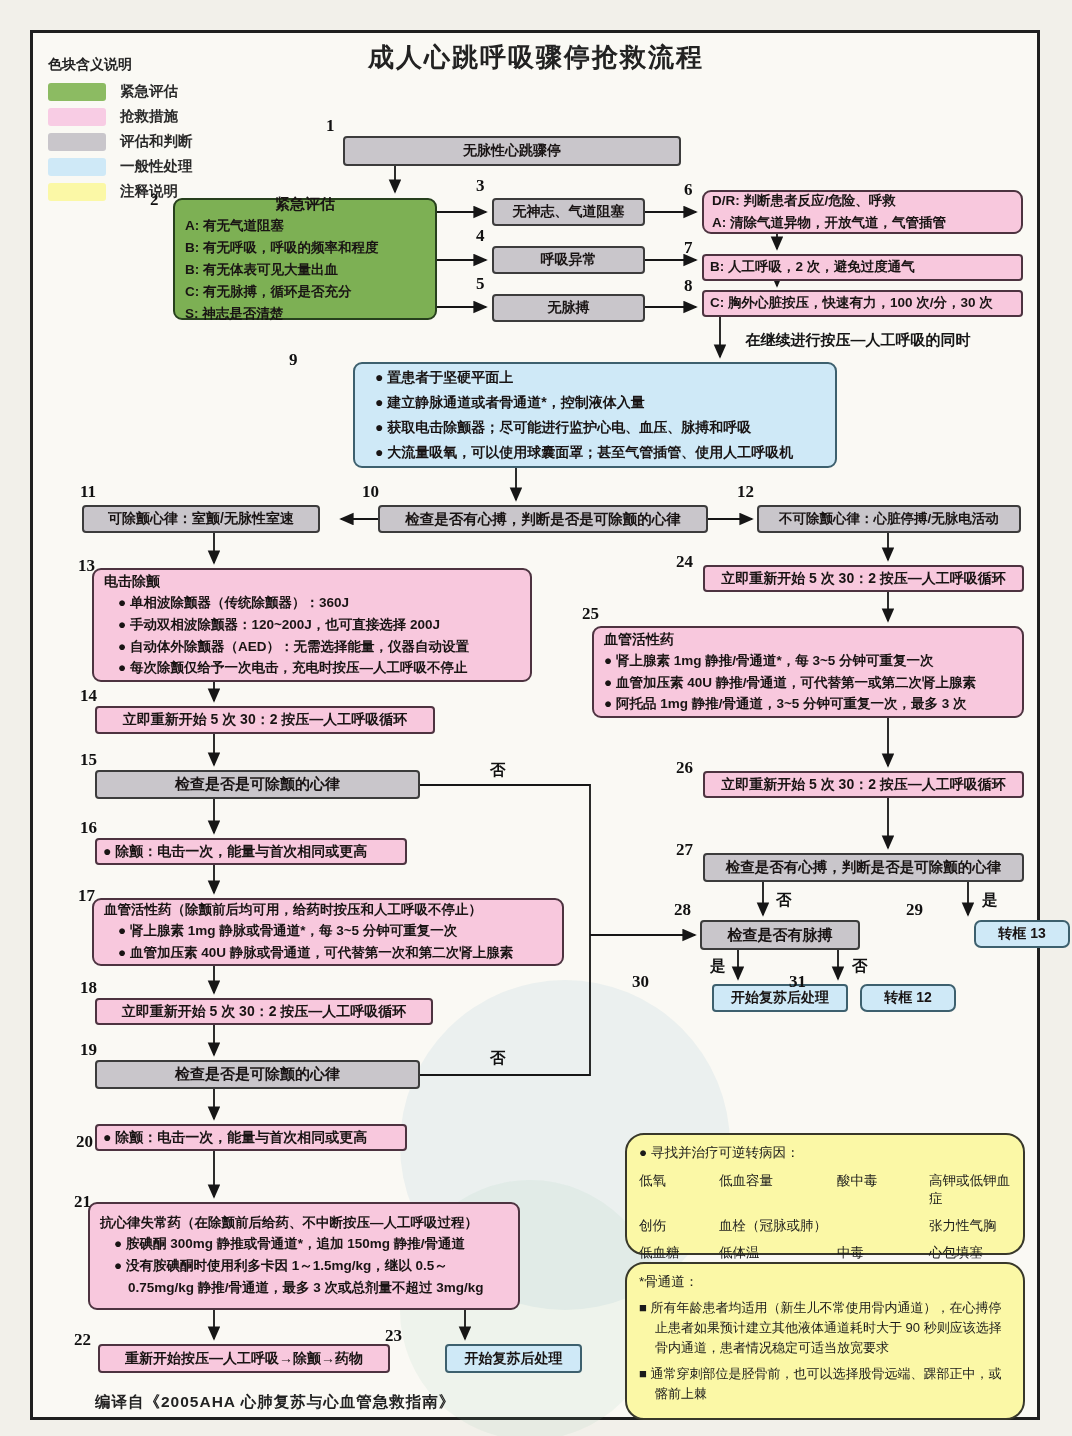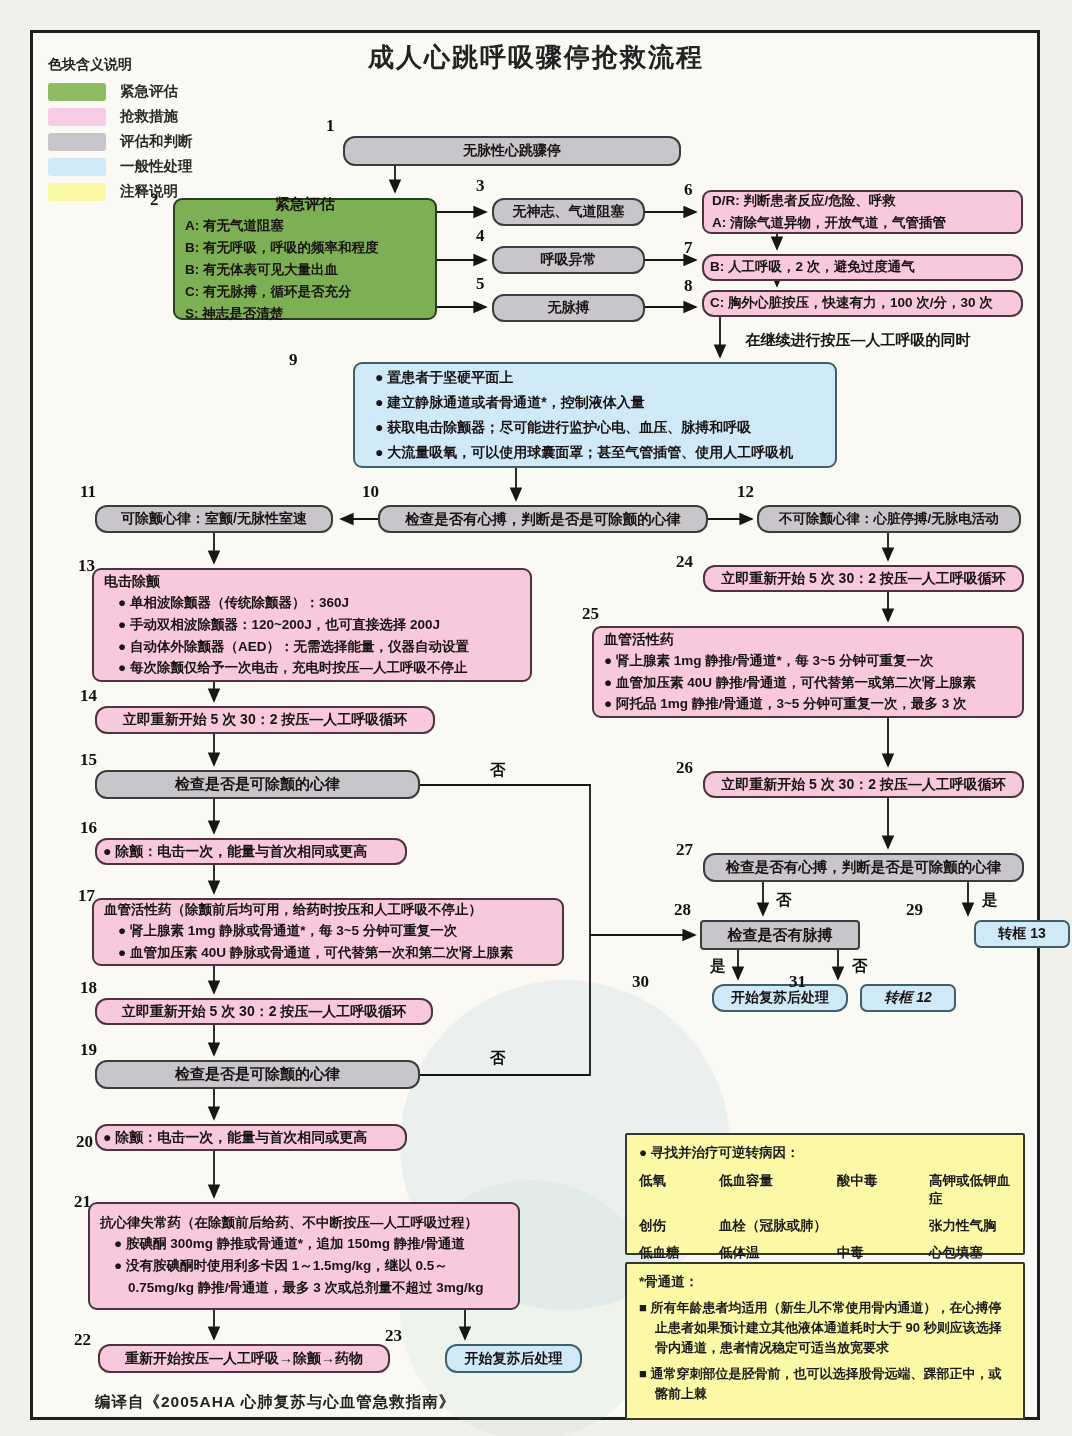--- a/index.html
+++ b/index.html
@@ -13,41 +13,41 @@
   .subtitle{position:absolute;top:78px;left:0;width:1072px;text-align:center;
          font-size:19px;font-weight:400;color:#333;letter-spacing:1px;}
   .legend{position:absolute;left:48px;top:56px;}
   .legend-title{font-size:14px;font-weight:700;margin-bottom:8px;color:#222;}
   .legend-row{display:flex;align-items:center;margin-bottom:6px;height:19px;}
   .swatch{width:58px;height:18px;border-radius:3px;margin-right:14px;}
   .sw0{background:#8cbb62;} .sw1{background:#f8cce4;} .sw2{background:#c9c6cb;}
   .sw3{background:#cfe9f7;} .sw4{background:#fbf8a6;}
   .legend-label{font-size:14.5px;font-weight:700;color:#2a2a2a;}
   .box{position:absolute;border:2px solid #3c3c3c;display:flex;align-items:center;justify-content:center;
-       text-align:center;font-weight:700;color:#191414;font-size:14px;border-radius:12px;
+       text-align:center;font-weight:700;color:#191414;font-size:14px;border-radius:4px;
        box-sizing:border-box;line-height:1.25;padding:2px 6px;}
   .gray{background:#c9c6cb;}
   .pink{background:#f8c8dd;border-color:#4d3340;}
   .green{background:#7db054;border-color:#27401d;border-radius:10px;}
   .blue{background:#cfe9f7;border-color:#3d606e;margin-left:48px;}
   .left{justify-content:flex-start;text-align:left;font-size:13.5px;}
   .multi{flex-direction:column;align-items:flex-start;justify-content:center;
          text-align:left;padding:6px 10px;border-radius:9px;}
   .bhead{font-size:14px;line-height:1.5;}
   .ghead{width:100%;text-align:center;font-size:15px;line-height:1.45;}
   .bline{font-size:13.5px;line-height:1.62;}
   .ind{padding-left:14px;}
   .n9line{font-size:14px;line-height:1.8;padding-left:8px;}
   .num{position:absolute;font-family:"Liberation Serif","DejaVu Serif",serif;
        font-weight:700;font-size:17px;color:#111;}
   .blabel{position:absolute;font-weight:700;font-size:15.5px;color:#111;}
   .note{position:absolute;font-weight:700;font-size:15px;color:#151515;}
   .footer{position:absolute;left:95px;top:1392px;font-weight:700;font-size:15.5px;color:#222;letter-spacing:1px;}
-  .ybox{position:absolute;background:#fbf8a6;border:2px solid #38382a;border-radius:2px;
-        padding:9px 12px;box-sizing:border-box;font-weight:700;font-size:13.5px;color:#1b1b1b;}
+  .ybox{position:absolute;background:#fbf8a6;border:2px solid #38382a;border-radius:19px;
+        padding:9px 12px;box-sizing:border-box;font-weight:400;font-size:13.5px;color:#1b1b1b;}
   .ytitle{font-size:13.5px;line-height:1.4;}
   .crow{display:flex;margin-top:9px;}
   .c1{width:80px;} .c2{width:118px;} .c3{width:92px;} .c4{flex:1;} .c23{width:210px;}
   .ybullet{padding-left:16px;text-indent:-16px;line-height:1.55;margin-top:6px;font-size:13px;}
   svg.wires{position:absolute;left:0;top:0;pointer-events:none;}
 </style>
 </head>
 <body>
 
 <div class="canvas">
@@ -165,21 +165,21 @@
   <div class="box blue multi" style="left:305px;top:362px;width:484px;height:106px;padding:2px 12px;">
     <div class="n9line">● 置患者于坚硬平面上</div>
     <div class="n9line">● 建立静脉通道或者骨通道*，控制液体入量</div>
     <div class="n9line">● 获取电击除颤器；尽可能进行监护心电、血压、脉搏和呼吸</div>
     <div class="n9line">● 大流量吸氧，可以使用球囊面罩；甚至气管插管、使用人工呼吸机</div>
   </div>
 
   <div class="box gray" style="left:378px;top:505px;width:330px;height:28px;font-size:14.5px;">
     <span>检查是否有心搏，判断是否是可除颤的心律</span>
     </div>
-  <div class="box gray" style="left:95px;top:505px;width:238px;height:28px;">
+  <div class="box gray" style="left:82px;top:505px;width:238px;height:28px;">
     <span>可除颤心律：室颤/无脉性室速</span>
     </div>
   <div class="box gray" style="left:757px;top:505px;width:264px;height:28px;font-size:13.5px;">
     <span>不可除颤心律：心脏停搏/无脉电活动</span>
     </div>
 
   <div class="box pink multi" style="left:92px;top:568px;width:440px;height:114px;">
     <div class="bhead">电击除颤</div>
     <div class="bline ind">● 单相波除颤器（传统除颤器）：360J</div>
     <div class="bline ind">● 手动双相波除颤器：120~200J，也可直接选择 200J</div>
@@ -246,21 +246,21 @@
     </div>
   <div class="box gray" style="left:700px;top:920px;width:160px;height:30px;border-radius:4px;font-size:15px;">
     <span>检查是否有脉搏</span>
     </div>
   <div class="box blue" style="left:926px;top:920px;width:96px;height:28px;border-radius:7px;">
     <span>转框 13</span>
     </div>
   <div class="box blue" style="left:664px;top:984px;width:136px;height:28px;">
     <span>开始复苏后处理</span>
     </div>
-  <div class="box blue" style="left:812px;top:984px;width:96px;height:28px;border-radius:7px;font-style:italic;">
+  <div class="box blue" style="left:812px;top:984px;width:96px;height:28px;border-radius:7px;">
     <span>转框 12</span>
     </div>
 
   <div class="ybox" style="left:625px;top:1133px;width:400px;height:122px;">
     <div class="ytitle">● 寻找并治疗可逆转病因：</div>
     <div class="crow">
       <span class="c1">低氧</span>
       <span class="c2">低血容量</span>
       <span class="c3">酸中毒</span>
       <span class="c4">高钾或低钾血症</span>

